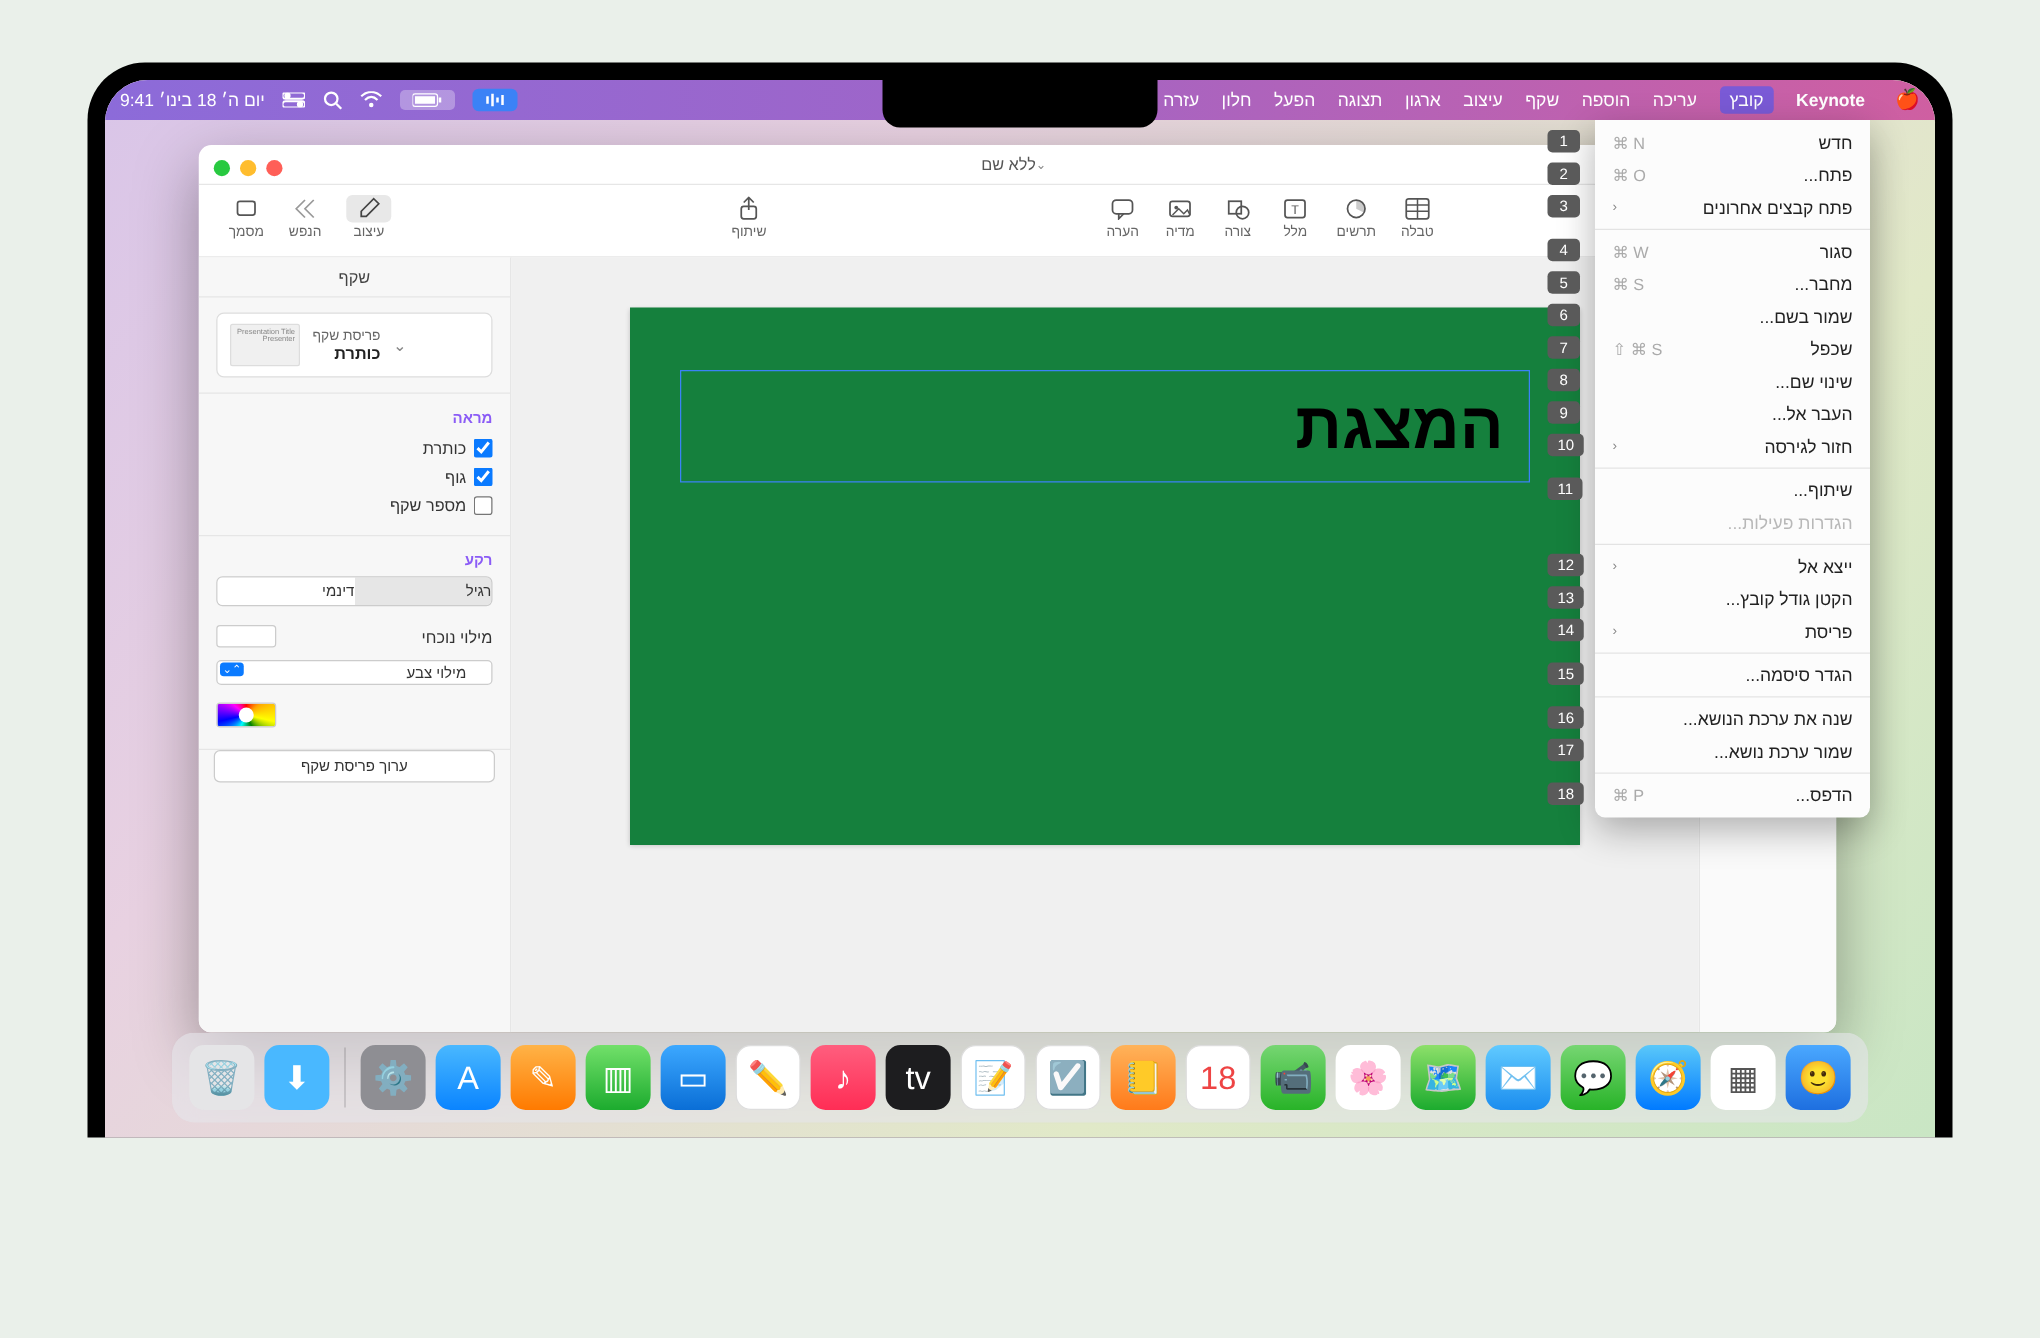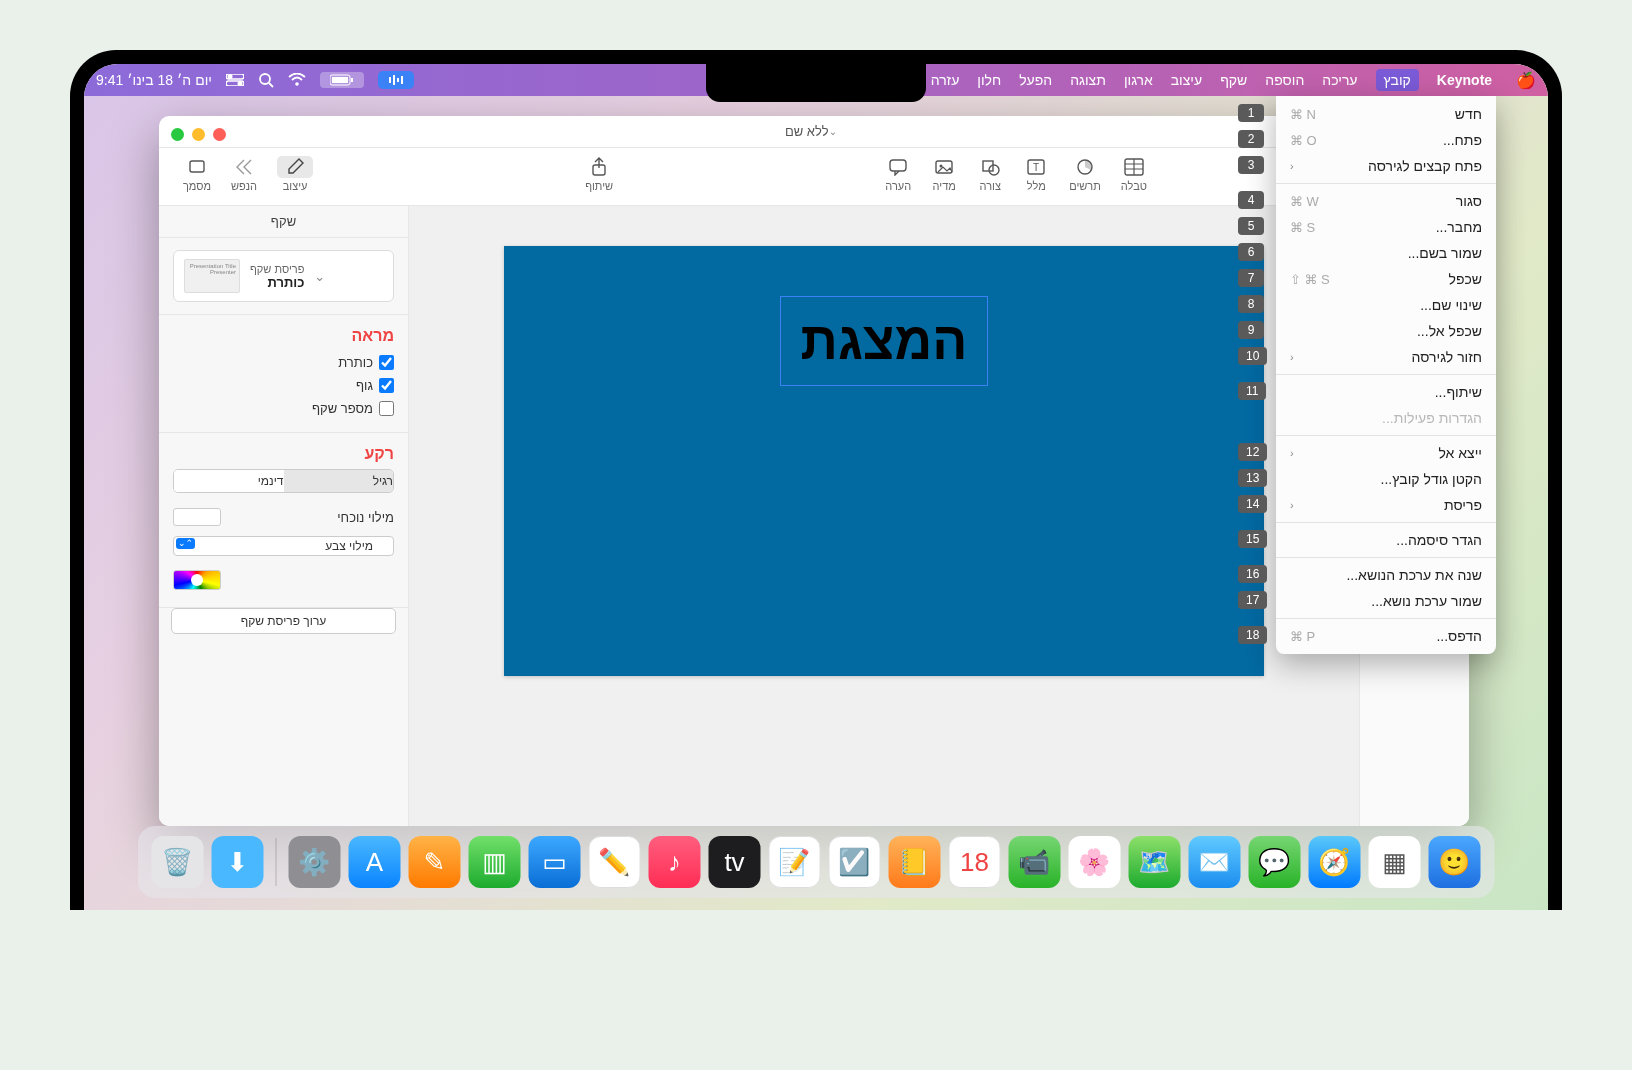--- a/index.html
+++ b/index.html
@@ -40,38 +40,38 @@
 
 .appbody { flex:1; display:flex; min-height:0; }
 
 
 .thumbrail { width:110px; background:#fafafa; border-left:1px solid #e6e6e6; padding:10px 8px; }
 .thumb { width:92px; height:56px; background:#fff; border:2px solid #ffb200; border-radius:4px; font-size:7px; color:#666; padding:4px; position:relative; }
 .thumb .no { position:absolute; right:-14px; top:2px; font-size:12px; color:#444; }
 
 
 .canvas { flex:1; background:#f0f0f0; display:flex; align-items:flex-start; justify-content:center; padding:40px 30px; overflow:auto; }
-.slide { width:760px; height:430px; background:#0369a1; box-shadow:0 1px 4px rgba(0,0,0,.2); position:relative; padding:50px 40px 20px; display:flex; flex-direction:column;align-items:center; }
+.slide { width:760px; height:430px; background:#15803d; box-shadow:0 1px 4px rgba(0,0,0,.2); position:relative; padding:50px 40px 20px; display:flex; flex-direction:column; }
 .slide .titlebox { border:1px solid #3b82f6; padding:18px 20px; text-align:right; }
 .slide .titlebox h1 { font-size:52px; font-weight:800; color:#000; line-height:1; }
 .slide .titlebox h2 { font-size:24px; font-weight:700; color:#000; margin-top:6px; }
 .slide .footer { margin-top:auto; border:1px solid #d0d0d0; padding:8px 12px; font-size:18px; font-weight:700; text-align:right; }
 
 
 .inspector { width:250px; background:#f7f7f7; border-right:1px solid #e6e6e6; padding:0; font-size:13px; color:#333; }
 .insp-tabs { text-align:center; padding:8px 0; border-bottom:1px solid #e6e6e6; font-size:13px; color:#444; }
 .insp-sec { padding:12px 14px; border-bottom:1px solid #e6e6e6; }
 .layoutcard { background:#fff; border:1px solid #ddd; border-radius:6px; padding:8px 10px; display:flex; align-items:center; gap:10px; }
 .layoutcard .mini { width:56px; height:34px; background:#f0f0f0; border:1px solid #ddd; border-radius:2px; font-size:6px; padding:3px; color:#888; }
 .layoutcard .txt { font-size:11px; color:#666; text-align:right; }
 .layoutcard .txt b { display:block; font-size:13px; color:#222; }
 .layoutcard .chev { margin-right:auto; color:#888; }
 .check-row { display:flex; align-items:center; gap:6px; padding:4px 0; }
 .check-row input { accent-color:#0a7aff; width:15px; height:15px; }
-.section-h { font-weight:600; color:#ef4444; margin-bottom:6px; font-size:16px; text-align:right; }
+.section-h { font-weight:600; color:#8b5cf6; margin-bottom:6px; font-size:12px; text-align:right; }
 .seg { display:flex; border:1px solid #ccc; border-radius:5px; overflow:hidden; font-size:12px; }
 .seg span { flex:1; padding:4px 0; background:#fff; }
 .seg span.act { background:#e6e6e6; }
 .fill-row { display:flex; align-items:center; gap:4px; padding:5px 0; }
 .fill-row .swatch { width:48px; height:18px; background:#fff; border:1px solid #ccc; border-radius:3px; }
 .fill-row .sel { flex:1; background:#fff; border:1px solid #ccc; border-radius:4px; padding:2px 20px 2px 6px; font-size:12px; position:relative; }
 .fill-row .sel.blue::after { content:"⌃⌄"; position:absolute; left:2px; top:1px; font-size:9px; background:#0a7aff; color:#fff; border-radius:3px; padding:1px 2px; line-height:1; }
 .colorwheel { width:48px; height:20px; border:1px solid #ccc; border-radius:3px; background:conic-gradient(red,orange,yellow,green,cyan,blue,magenta,red); display:flex; align-items:center; justify-content:center; margin-top:4px;}
 .colorwheel::before{content:"";width:12px;height:12px;border-radius:50%;background:#fff;}
 
@@ -163,21 +163,21 @@
           <span>חדש</span>
           <span class="sc">⌘ N</span>
         </div>
         <div class="mi">
           <span class="num-badge">2</span>
           <span>פתח...</span>
           <span class="sc">⌘ O</span>
         </div>
         <div class="mi">
           <span class="num-badge">3</span>
-          <span>פתח קבצים לגירסה</span>
+          <span>פתח קבצים אחרונים</span>
           <span class="sub">‹</span>
         </div>
         <hr>
         <div class="mi">
           <span class="num-badge">4</span>
           <span>סגור</span>
           <span class="sc">⌘ W</span>
         </div>
         <div class="mi">
           <span class="num-badge">5</span>
@@ -192,21 +192,21 @@
           <span class="num-badge">7</span>
           <span>שכפל</span>
           <span class="sc">⇧ ⌘ S</span>
         </div>
         <div class="mi">
           <span class="num-badge">8</span>
           <span>שינוי שם...</span>
         </div>
         <div class="mi">
           <span class="num-badge">9</span>
-          <span>שכפל אל...</span>
+          <span>העבר אל...</span>
         </div>
         <div class="mi">
           <span class="num-badge">10</span>
           <span>חזור לגירסה</span>
           <span class="sub">‹</span>
         </div>
         <hr>
         <div class="mi">
           <span class="num-badge">11</span>
           <span>שיתוף...</span>

